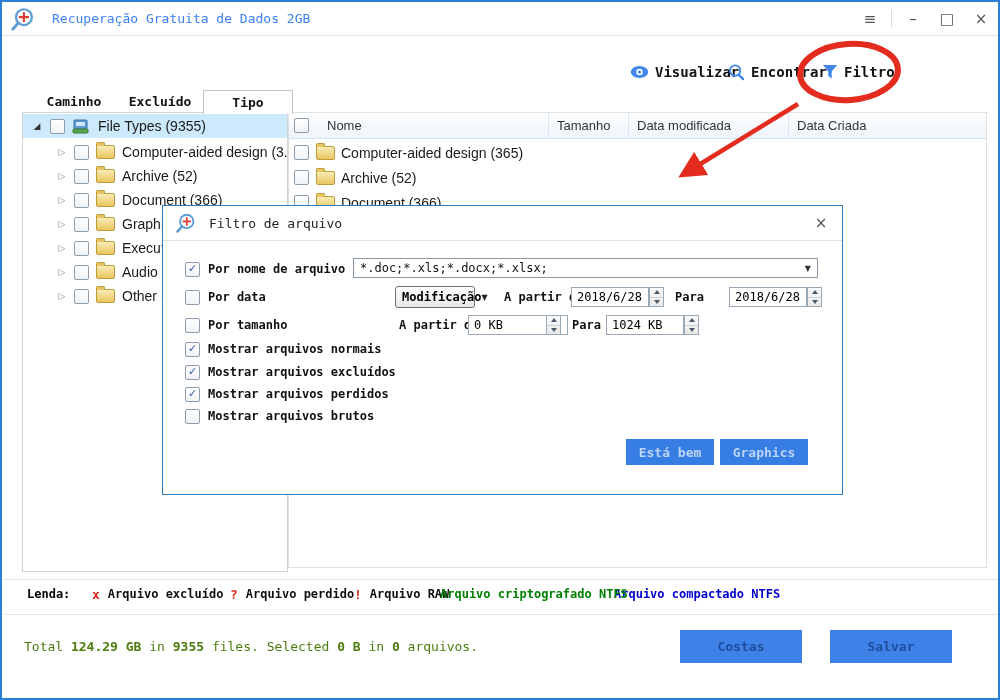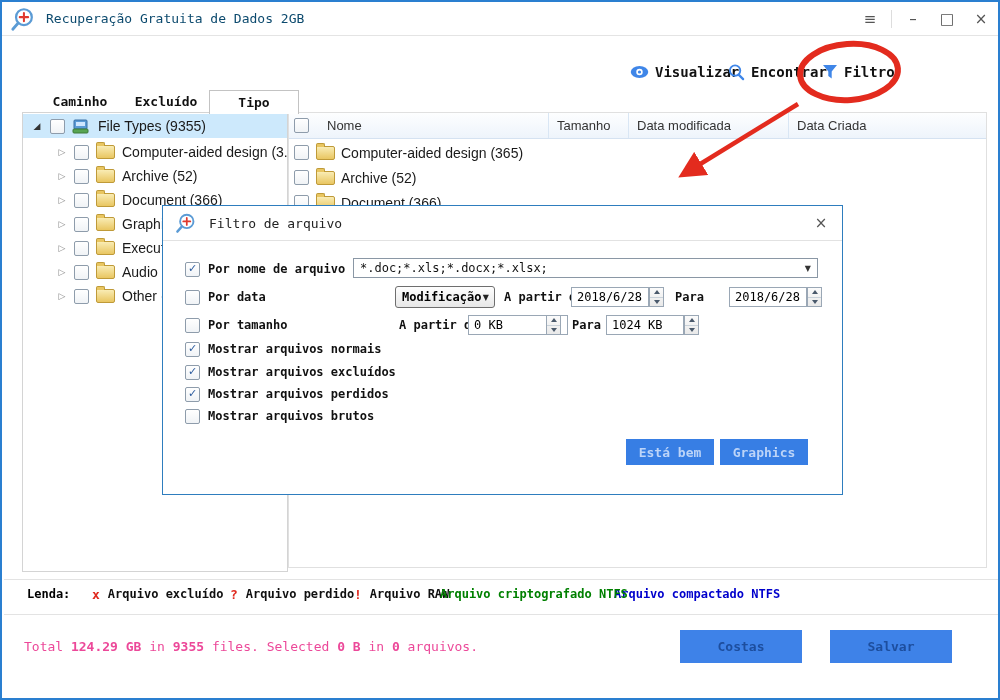--- a/index.html
+++ b/index.html
@@ -5,34 +5,34 @@
   html,body{margin:0;padding:0;background:#9aa7b0;}
   #app{position:relative;width:1000px;height:700px;background:#ffffff;
        border:2px solid #2a7fd0;box-sizing:border-box;overflow:hidden;
        font-family:"DejaVu Sans Mono",monospace;}
   .sans{font-family:"Liberation Sans","DejaVu Sans",sans-serif;}
 
   
   .titlebar{position:absolute;left:0;top:0;width:996px;height:33px;background:#fff;
             border-bottom:1px solid #e4e4e4;display:flex;align-items:center;}
   .app-logo{width:26px;height:26px;margin-left:8px;}
-  .title-text{margin-left:10px;font-size:13px;color:#0c4a6e;}
+  .title-text{margin-left:16px;font-size:13px;color:#3b82f6;}
   .win-controls{position:absolute;right:0;top:0;height:33px;display:flex;align-items:center;}
   .wc-btn{width:34px;height:33px;display:flex;align-items:center;justify-content:center;
           font-size:15px;color:#555;cursor:default;font-family:"DejaVu Sans",sans-serif;}
   .wc-divider{width:1px;height:18px;background:#ddd;margin:0 4px;}
 
   
   .toolbar{position:absolute;top:58px;right:12px;left:0;height:26px;}
   .tool-btn{position:absolute;display:flex;align-items:center;gap:6px;height:24px;
             font-size:14px;font-weight:bold;color:#111;}
   .tb-vis{left:628px;} .tb-enc{left:726px;} .tb-fil{left:820px;}
 
   
-  .tabs{position:absolute;left:35px;top:88px;height:24px;display:flex;z-index:6;}
+  .tabs{position:absolute;left:29px;top:88px;height:24px;display:flex;z-index:6;}
   .tab{width:86px;text-align:center;font-size:13px;font-weight:bold;color:#111;
        line-height:23px;height:23px;}
   .tab.active{width:90px;background:#fff;border:1px solid #c3c3c3;border-bottom:none;
               height:24px;box-sizing:border-box;}
 
   
   .tree-panel{position:absolute;left:20px;top:110px;width:266px;height:460px;
               background:#fff;border:1px solid #d4d4d4;box-sizing:border-box;z-index:1;}
   .tree-row{position:absolute;left:0;width:100%;height:24px;display:flex;align-items:center;}
   .tree-row.selected{background:#cde9fc;}
@@ -100,21 +100,21 @@
               border-top:4px solid #49596b;display:block;}
   .spin .up{border-bottom:1px solid #c9d2da;}
   .btn-blue{position:absolute;width:88px;height:26px;background:#377ee4;color:#bcd4f8;
             font-size:13px;font-weight:bold;display:flex;align-items:center;justify-content:center;}
 
   
   .hr{position:absolute;left:2px;width:994px;height:1px;background:#e3e3e3;}
   .legend-item{position:absolute;top:583px;height:18px;display:flex;align-items:center;
                font-size:12px;font-weight:bold;}
   .legend-marker{font-size:13px;font-weight:bold;margin-right:8px;}
-  .status-text{position:absolute;left:22px;top:637px;font-size:13px;color:#ec4899;}
+  .status-text{position:absolute;left:22px;top:637px;font-size:13px;color:#4d7c0f;}
   .status-text b{font-weight:bold;}
   .footer-btn{position:absolute;top:628px;width:122px;height:33px;background:#3e82e8;
               color:#1d4e9e;font-size:13px;font-weight:bold;display:flex;align-items:center;
               justify-content:center;}
   .annotation{position:absolute;left:630px;top:30px;z-index:60;pointer-events:none;}
 </style>
 </head>
 <body>
 
 <div id="app">
@@ -268,21 +268,21 @@
     </div>
     <div class="combo" style="left:190px;top:52px;width:465px;">
       <span class="val">*.doc;*.xls;*.docx;*.xlsx;</span>
       <span class="arr">▼</span>
     </div>
 
     <div class="dlg-row" style="left:22px;top:80px;">
       <span class="cb"></span>
       <span class="dlg-label">Por data</span>
     </div>
-    <div class="mode-btn" style="left:232px;top:80px;width:100px;">
+    <div class="mode-btn" style="left:232px;top:80px;width:80px;">
       <span class="val">Modificação</span>
       <span class="arr">▼</span>
     </div>
     <span class="dlg-small-label" style="position:absolute;left:341px;top:84px;">A partir de</span>
     <div class="field" style="left:408px;top:81px;width:78px;">
       <span class="val">2018/6/28</span>
     </div>
     <div class="spin" style="left:486px;top:81px;">
       <span class="up">
           <i></i>

